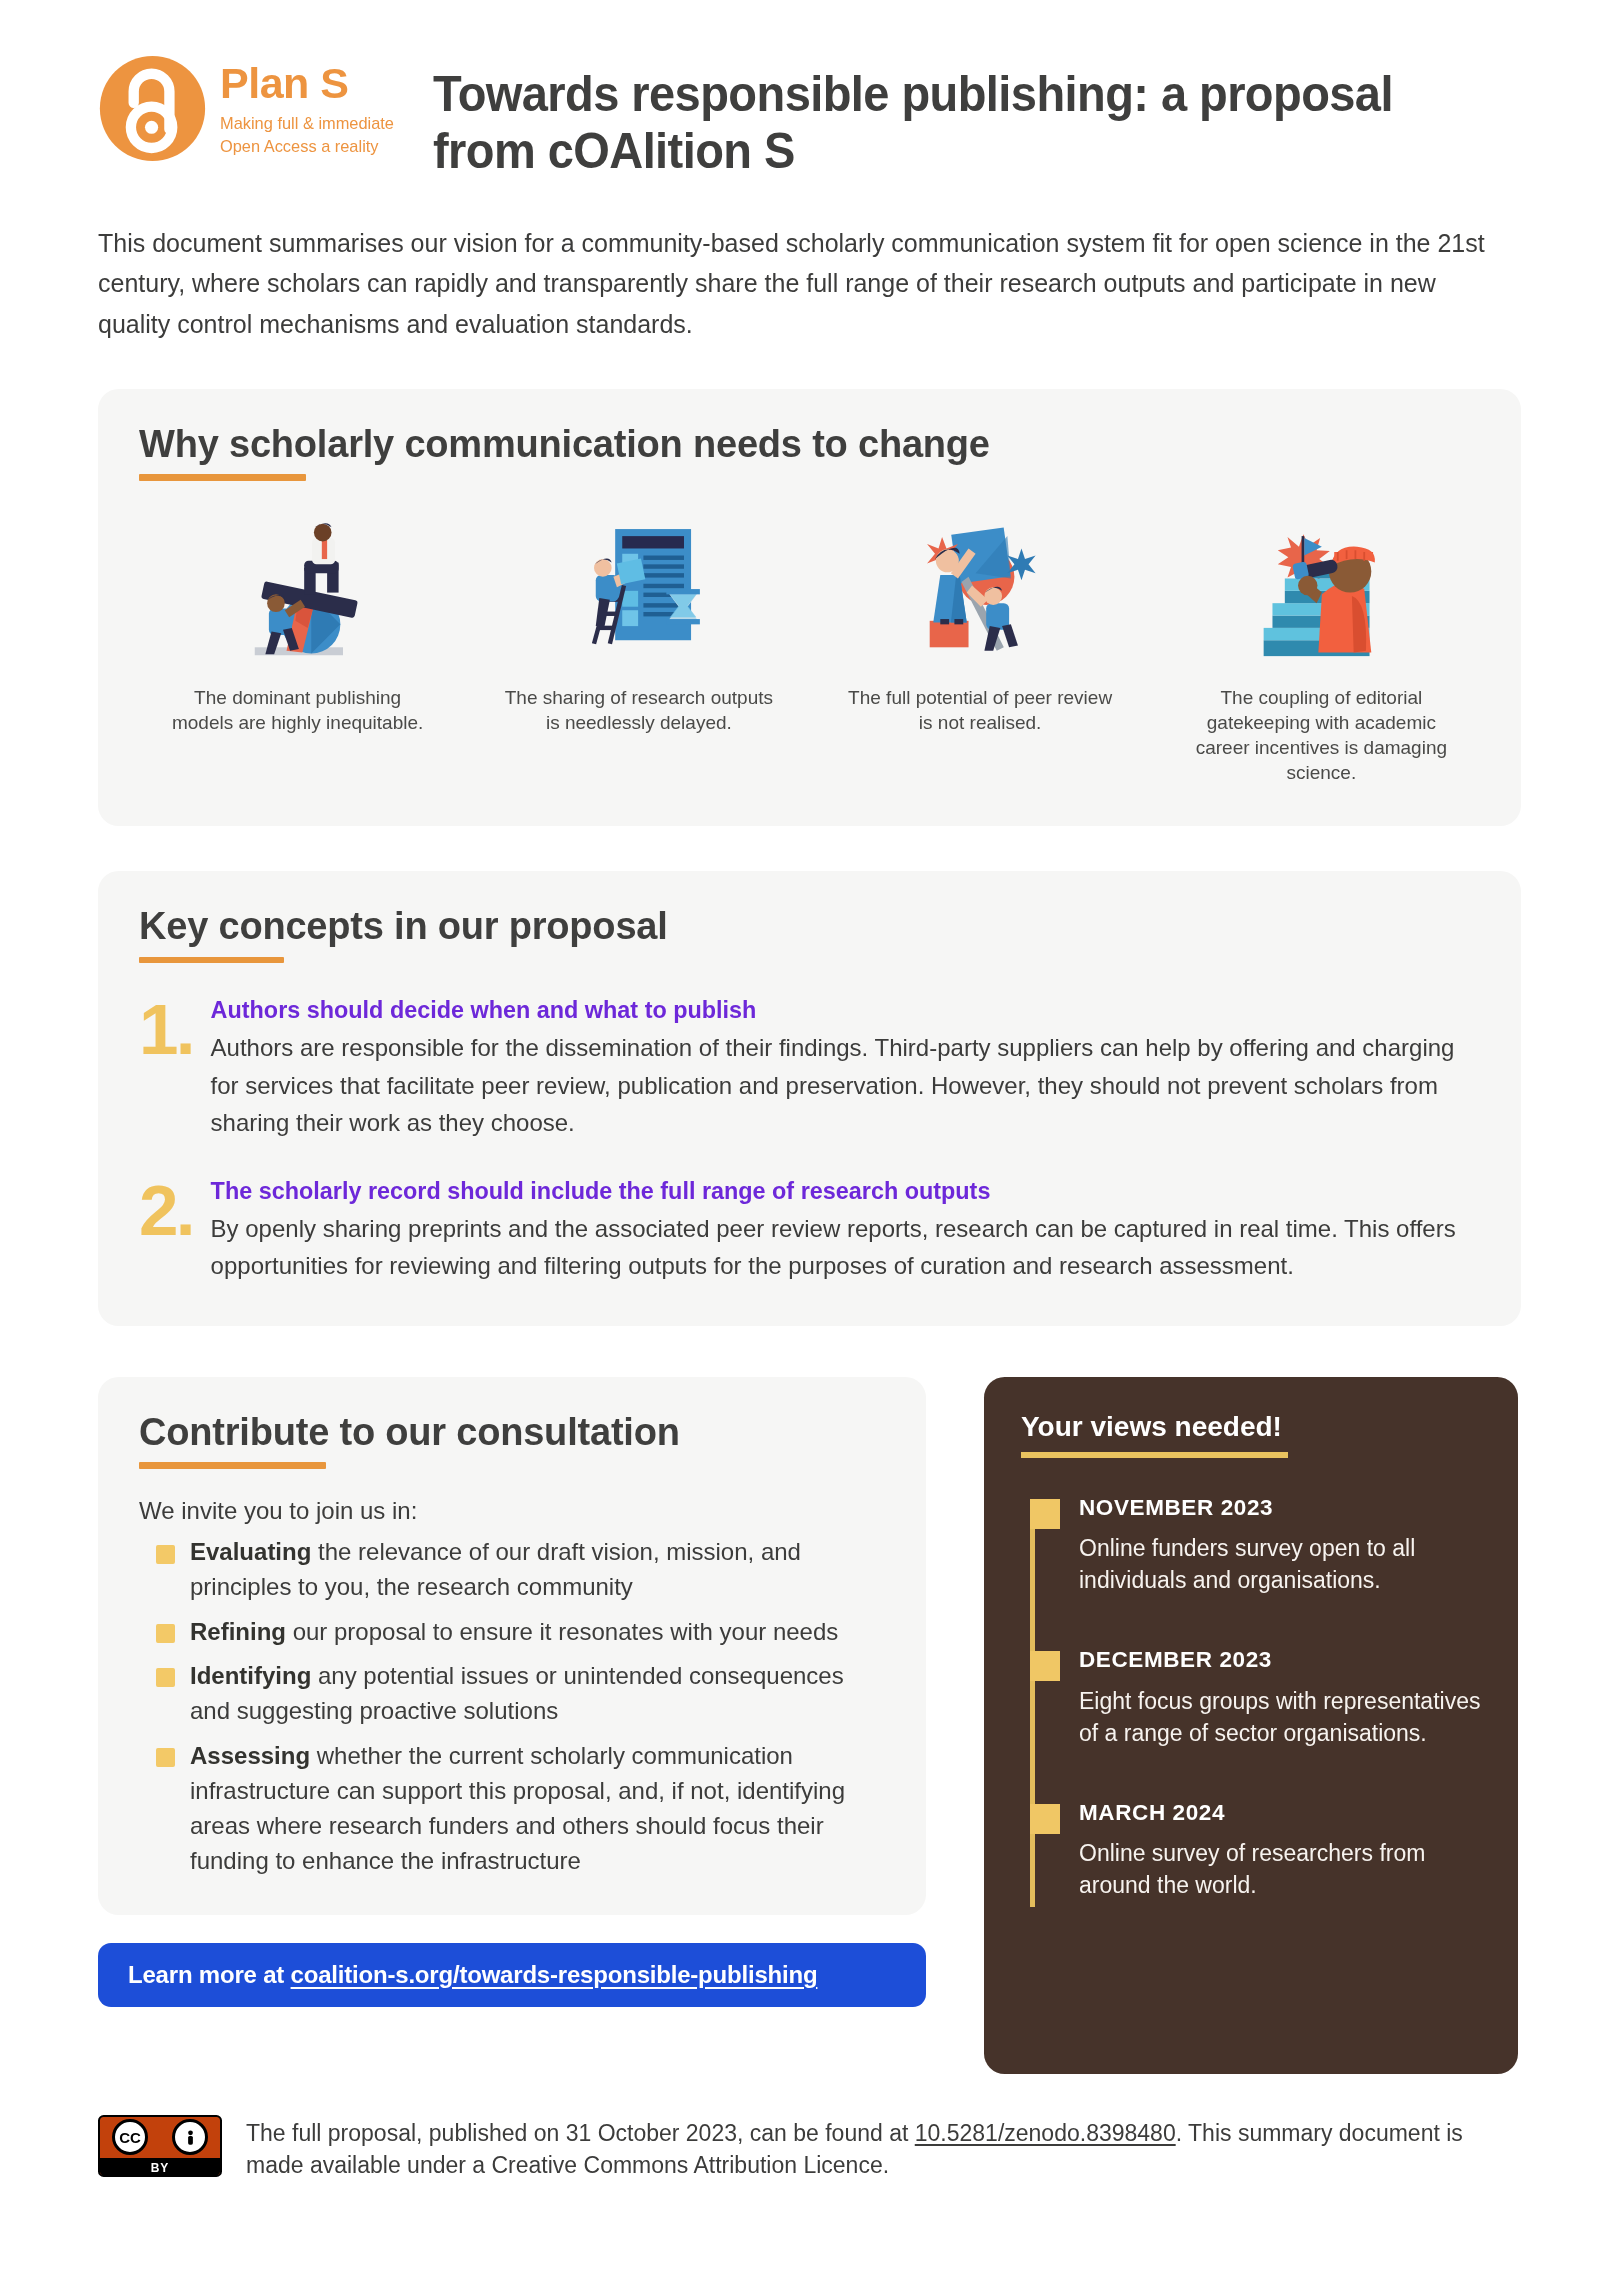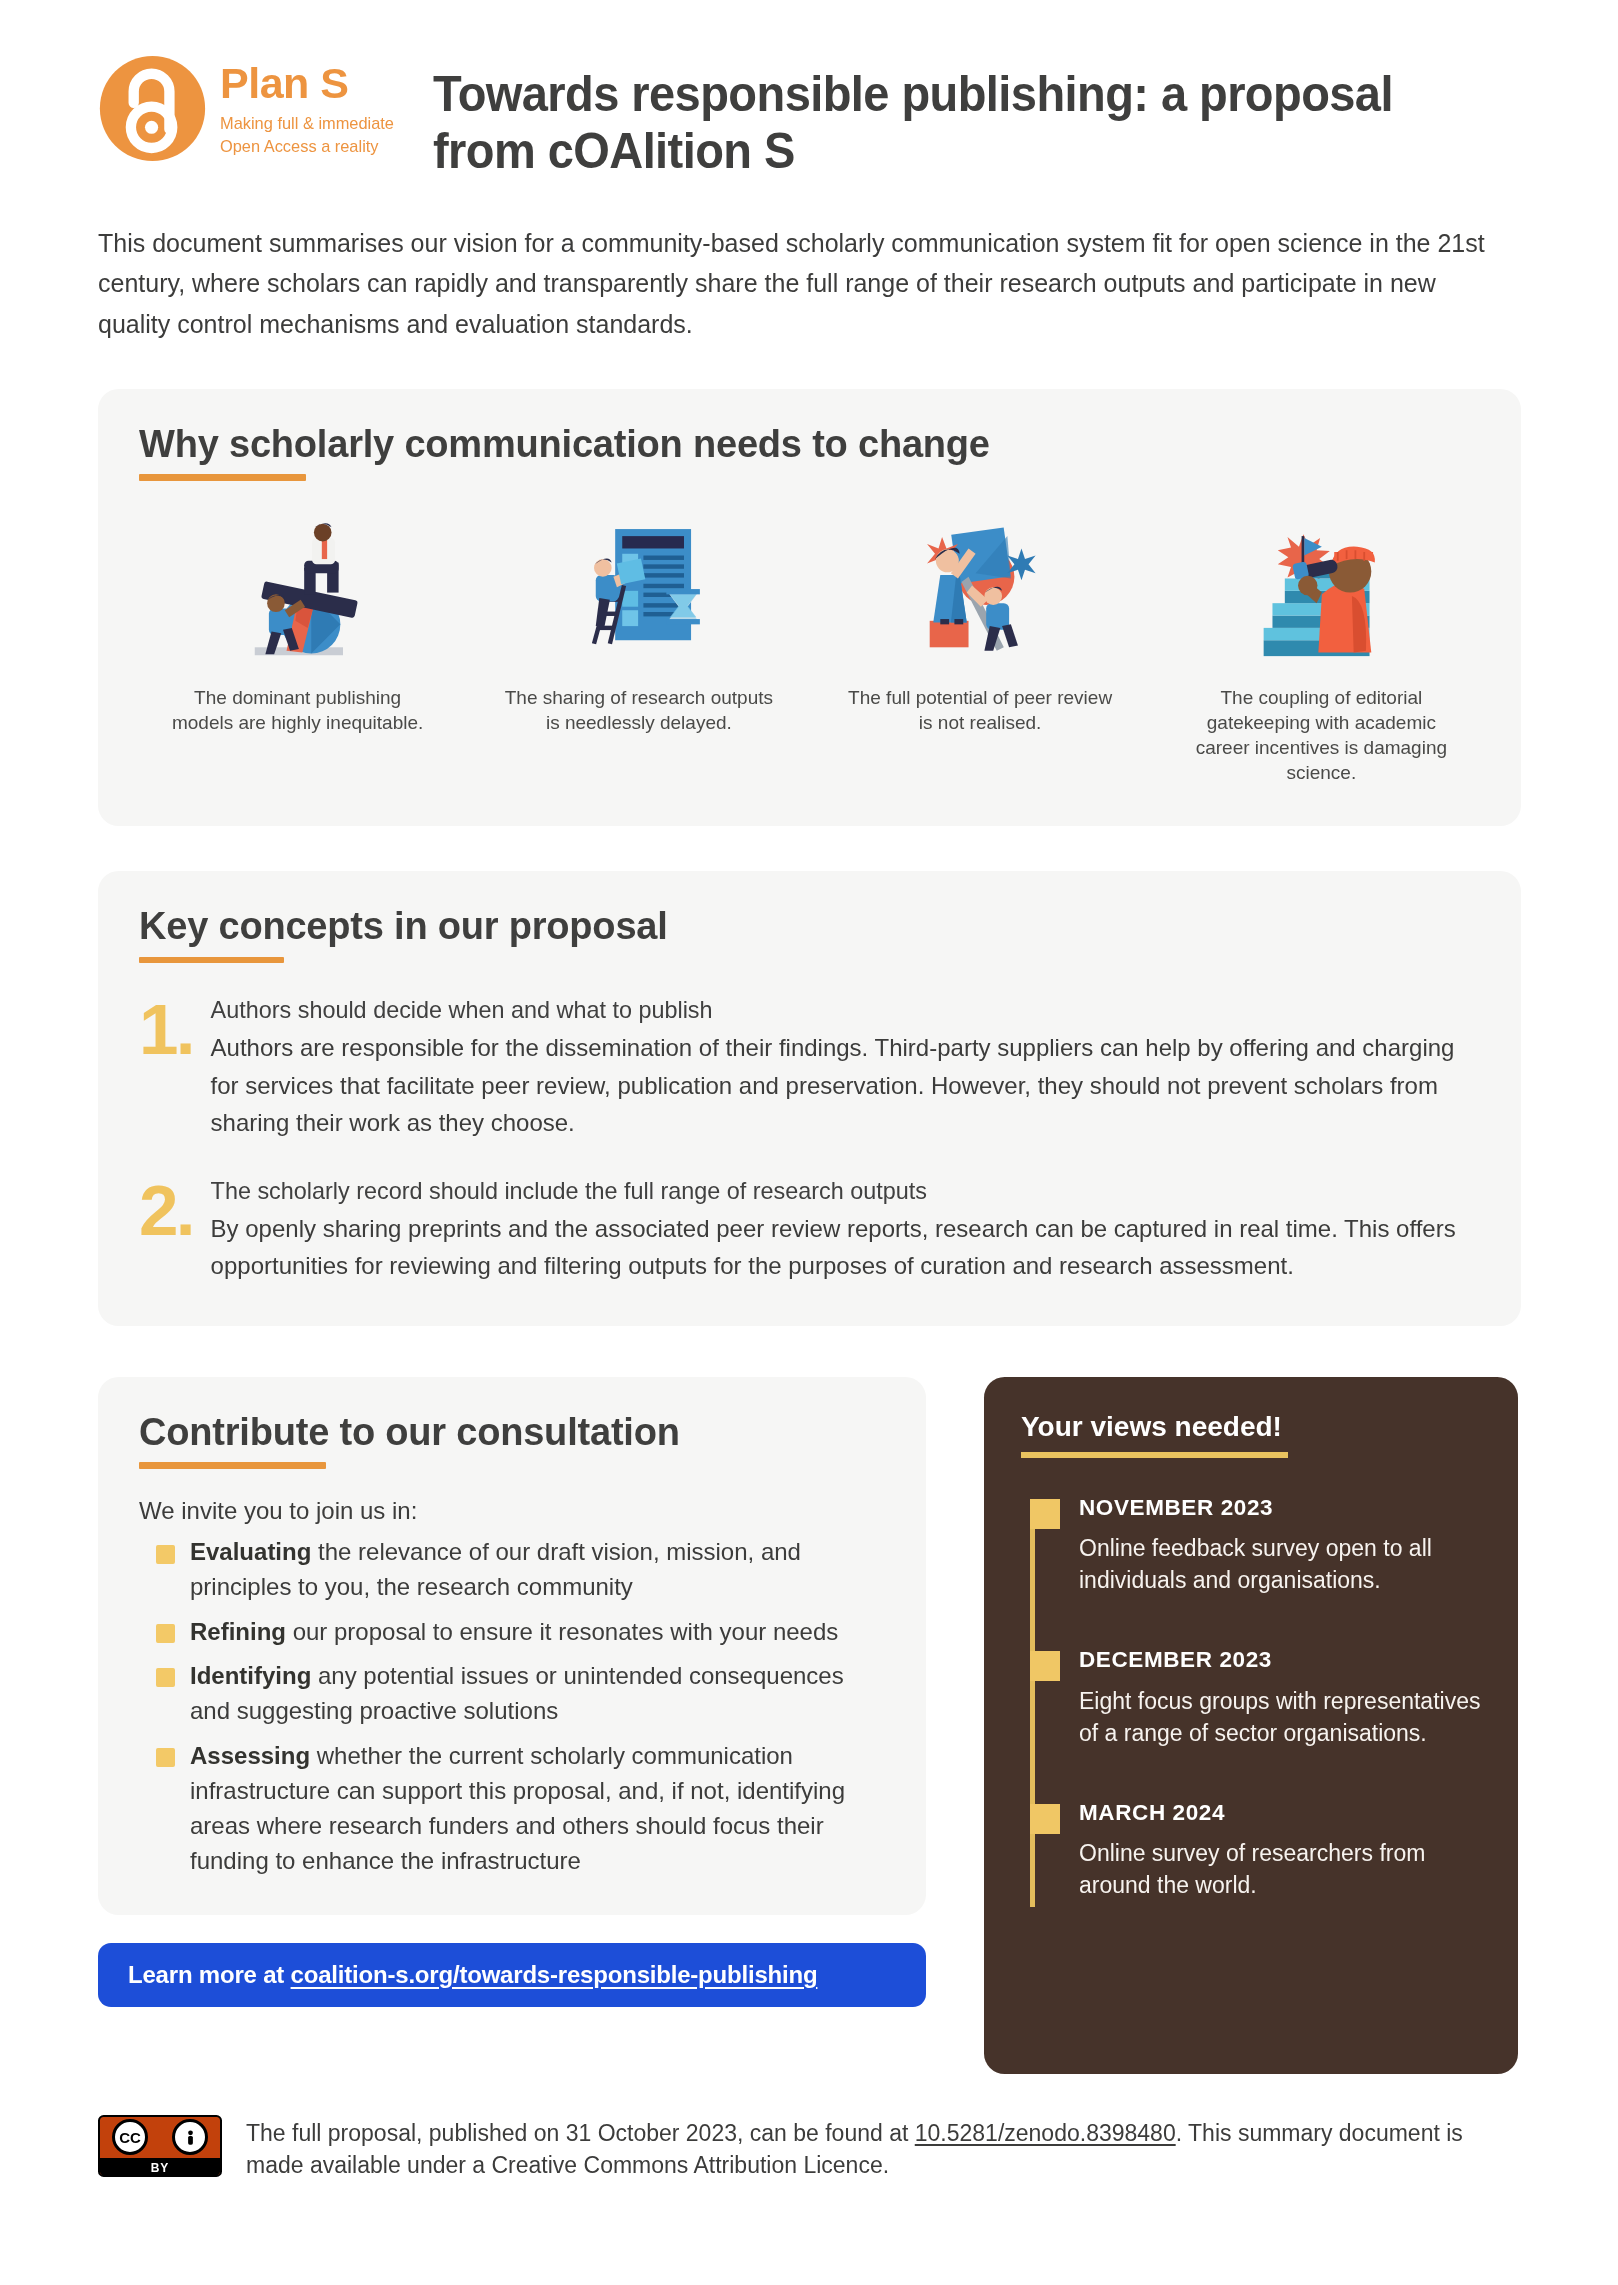--- a/index.html
+++ b/index.html
@@ -131,22 +131,22 @@
     font-size: 71px;
     font-weight: bold;
     color: #F0C35E;
     line-height: 0.82;
     letter-spacing: -2.8px;
     padding-top: 5.6px;
   }
   .concept-body { flex: 1 1 auto; padding-top: 1.9px; }
   .concept-head {
     font-size: 23.4px;
-    font-weight: normal;
-    color: #404040;
+    font-weight: bold;
+    color: #6d28d9;
     margin-bottom: 4.7px;
   }
   .concept-text {
     font-size: 24px;
     line-height: 1.57;
     color: #3c3c3b;
   }
 
   
   .lower {
@@ -528,21 +528,21 @@
     <div class="views-card">
       <div class="views-title">Your views needed!</div>
       <div class="views-rule"></div>
 
       <div class="timeline">
         <div class="timeline-line"></div>
 
         <div class="tl-item">
           <div class="tl-marker"></div>
           <div class="tl-date">NOVEMBER 2023</div>
-          <div class="tl-desc">Online feedback survey open to all individuals and organisations.</div>
+          <div class="tl-desc">Online funders survey open to all individuals and organisations.</div>
         </div>
 
         <div class="tl-item">
           <div class="tl-marker"></div>
           <div class="tl-date">DECEMBER 2023</div>
           <div class="tl-desc">Eight focus groups with representatives of a range of sector organisations.</div>
         </div>
 
         <div class="tl-item">
           <div class="tl-marker"></div>

